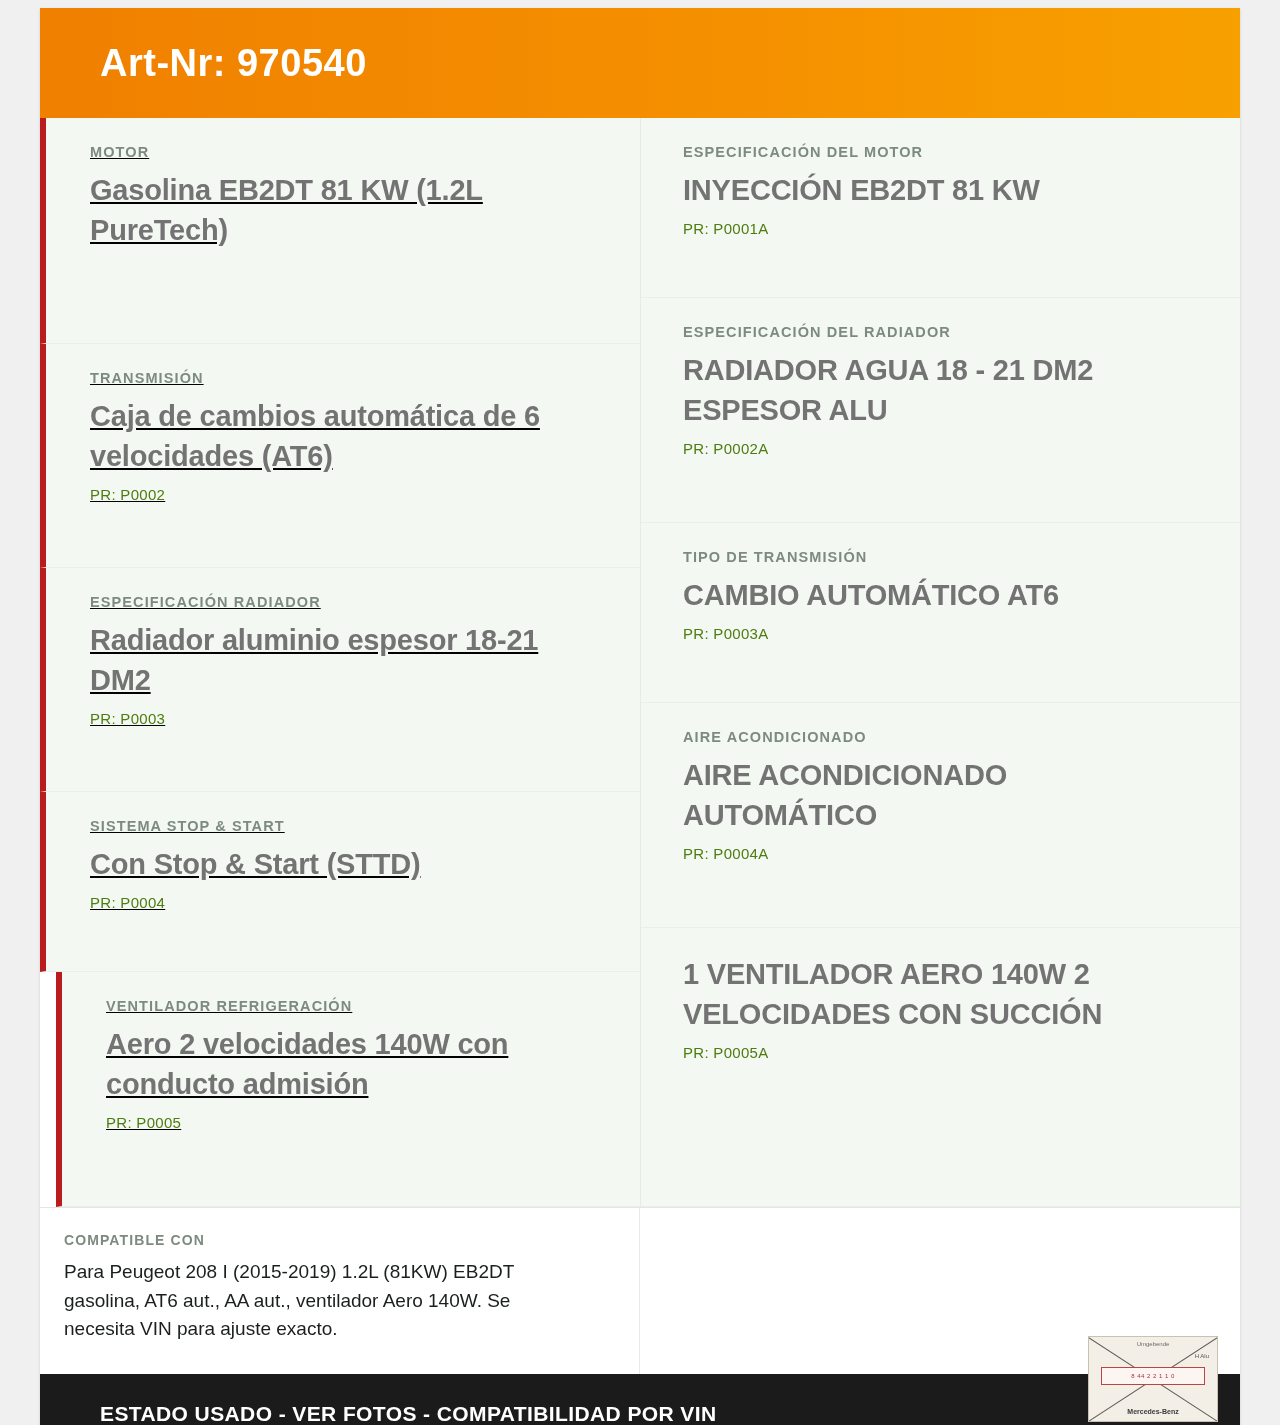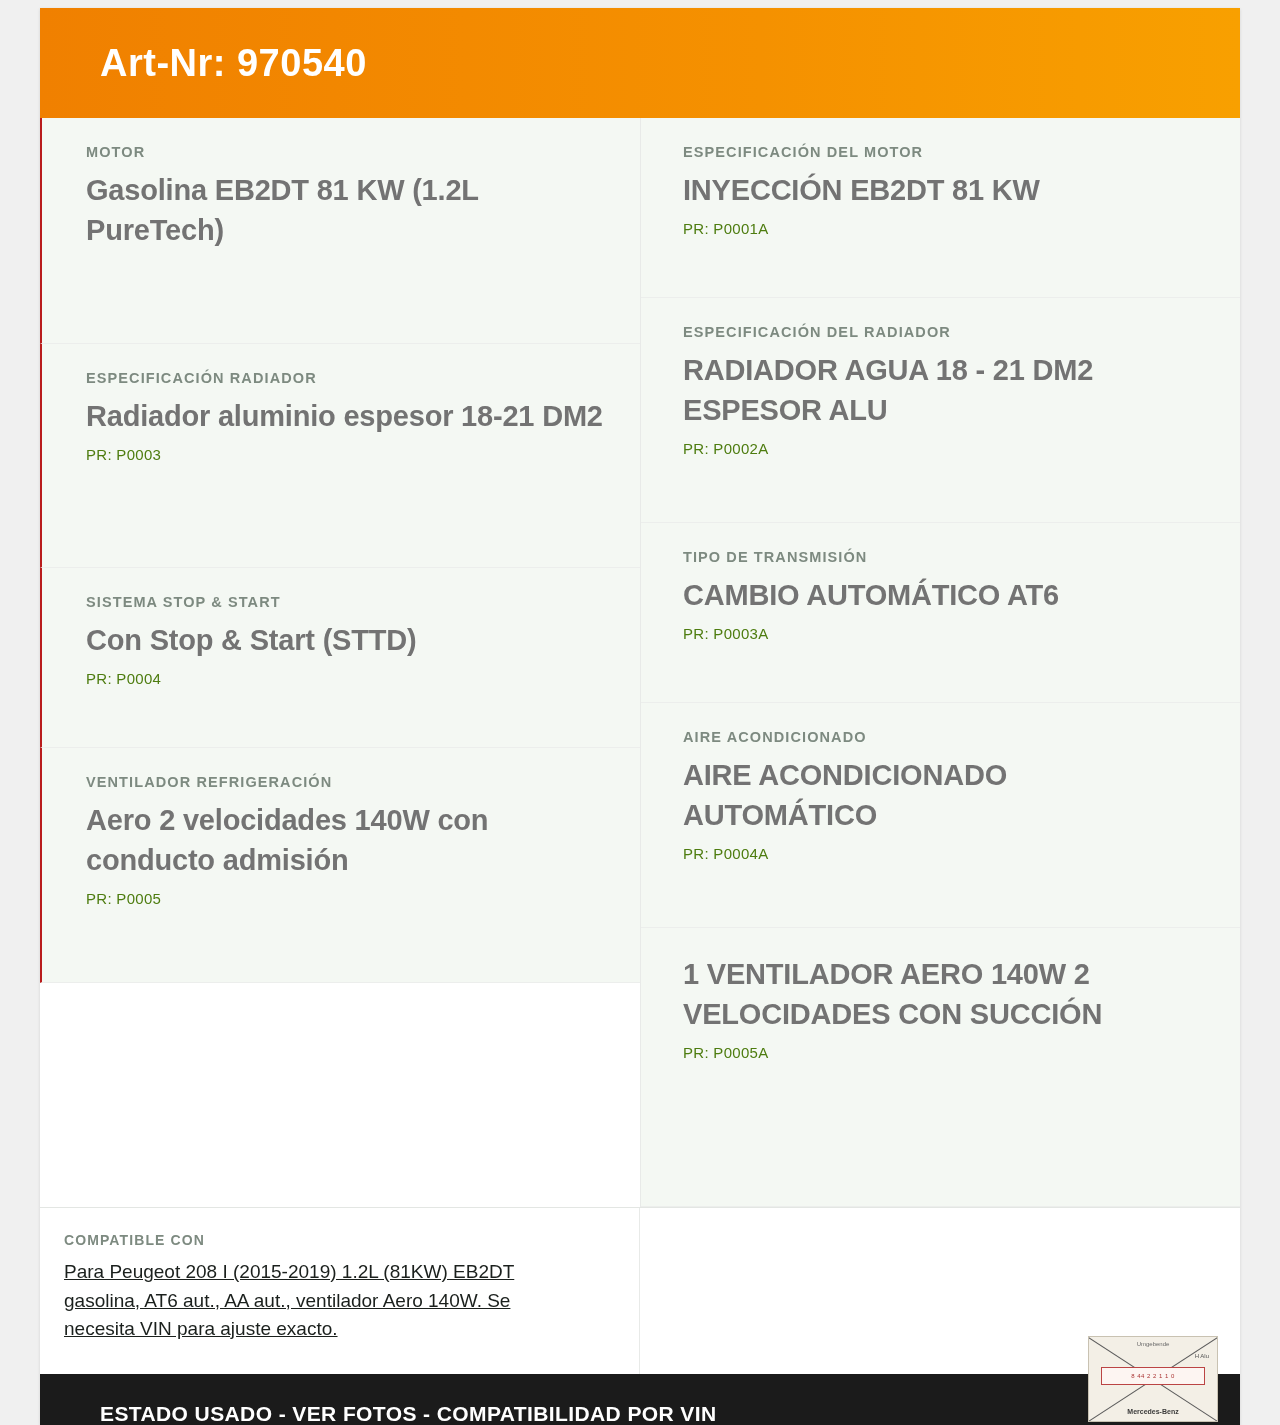--- a/index.html
+++ b/index.html
@@ -59,21 +59,22 @@
     border-left: 1px solid #e8eae8;
   }
   .spec-item {
     position: relative;
     box-sizing: border-box;
     padding: 26px 34px 24px 44px;
     border-bottom: 1px solid #eceeec;
     background: #f4f8f3;
   }
   .col-left .spec-item {
-    border-left: 2px solid #b91c1c;
+    border-left: 6px solid #b91c1c;
+    text-decoration: underline;
   }
   .col-right .spec-item {
     padding-left: 42px;
   }
   .spec-label {
     font-size: 14.5px;
     font-weight: bold;
     letter-spacing: 1.1px;
     color: #7d8a80;
     text-transform: uppercase;
@@ -93,21 +94,21 @@
     margin-top: 10px;
     font-size: 15px;
     color: #4d7c0f;
     letter-spacing: 0.3px;
   }
   
   .lh-1 { min-height: 226px; }
   .lh-2 { min-height: 224px; }
   .lh-3 { min-height: 224px; }
   .lh-4 { min-height: 180px; }
-  .lh-5 { min-height: 235px; }
+  .lh-5 { min-height: 235px; margin-left: 16px; }
 
   .rh-1 { min-height: 180px; }
   .rh-2 { min-height: 225px; }
   .rh-3 { min-height: 180px; }
   .rh-4 { min-height: 225px; }
   .rh-5 { min-height: 279px; }
 
   
   .compat-row {
     display: flex;
@@ -130,21 +131,20 @@
     color: #7d8a80;
     text-transform: uppercase;
     margin-bottom: 10px;
   }
   .compat-text {
     font-size: 19px;
     color: #1b201d;
     line-height: 1.5;
     font-weight: 500;
     max-width: 530px;
-    text-decoration: underline;
   }
   
   .footer {
     position: relative;
     background: #1b1b1b;
     height: 80px;
     display: flex;
     align-items: center;
     padding-left: 60px;
     box-sizing: border-box;
@@ -236,20 +236,25 @@
 
     <div class="columns">
 
       <div class="col-left">
 
         <div class="spec-item lh-1">
           <div class="spec-label">MOTOR</div>
           <div class="spec-value">Gasolina EB2DT 81 KW (1.2L PureTech)</div>
         </div>
 
+        <div class="spec-item lh-2">
+          <div class="spec-label">TRANSMISIÓN</div>
+          <div class="spec-value">Caja de cambios automática de 6 velocidades (AT6)</div>
+          <div class="spec-pr">PR: P0002</div>
+        </div>
 
         <div class="spec-item lh-3">
           <div class="spec-label">ESPECIFICACIÓN RADIADOR</div>
           <div class="spec-value">Radiador aluminio espesor 18-21 DM2</div>
           <div class="spec-pr">PR: P0003</div>
         </div>
 
         <div class="spec-item lh-4">
           <div class="spec-label">SISTEMA STOP &amp; START</div>
           <div class="spec-value">Con Stop &amp; Start (STTD)</div>

